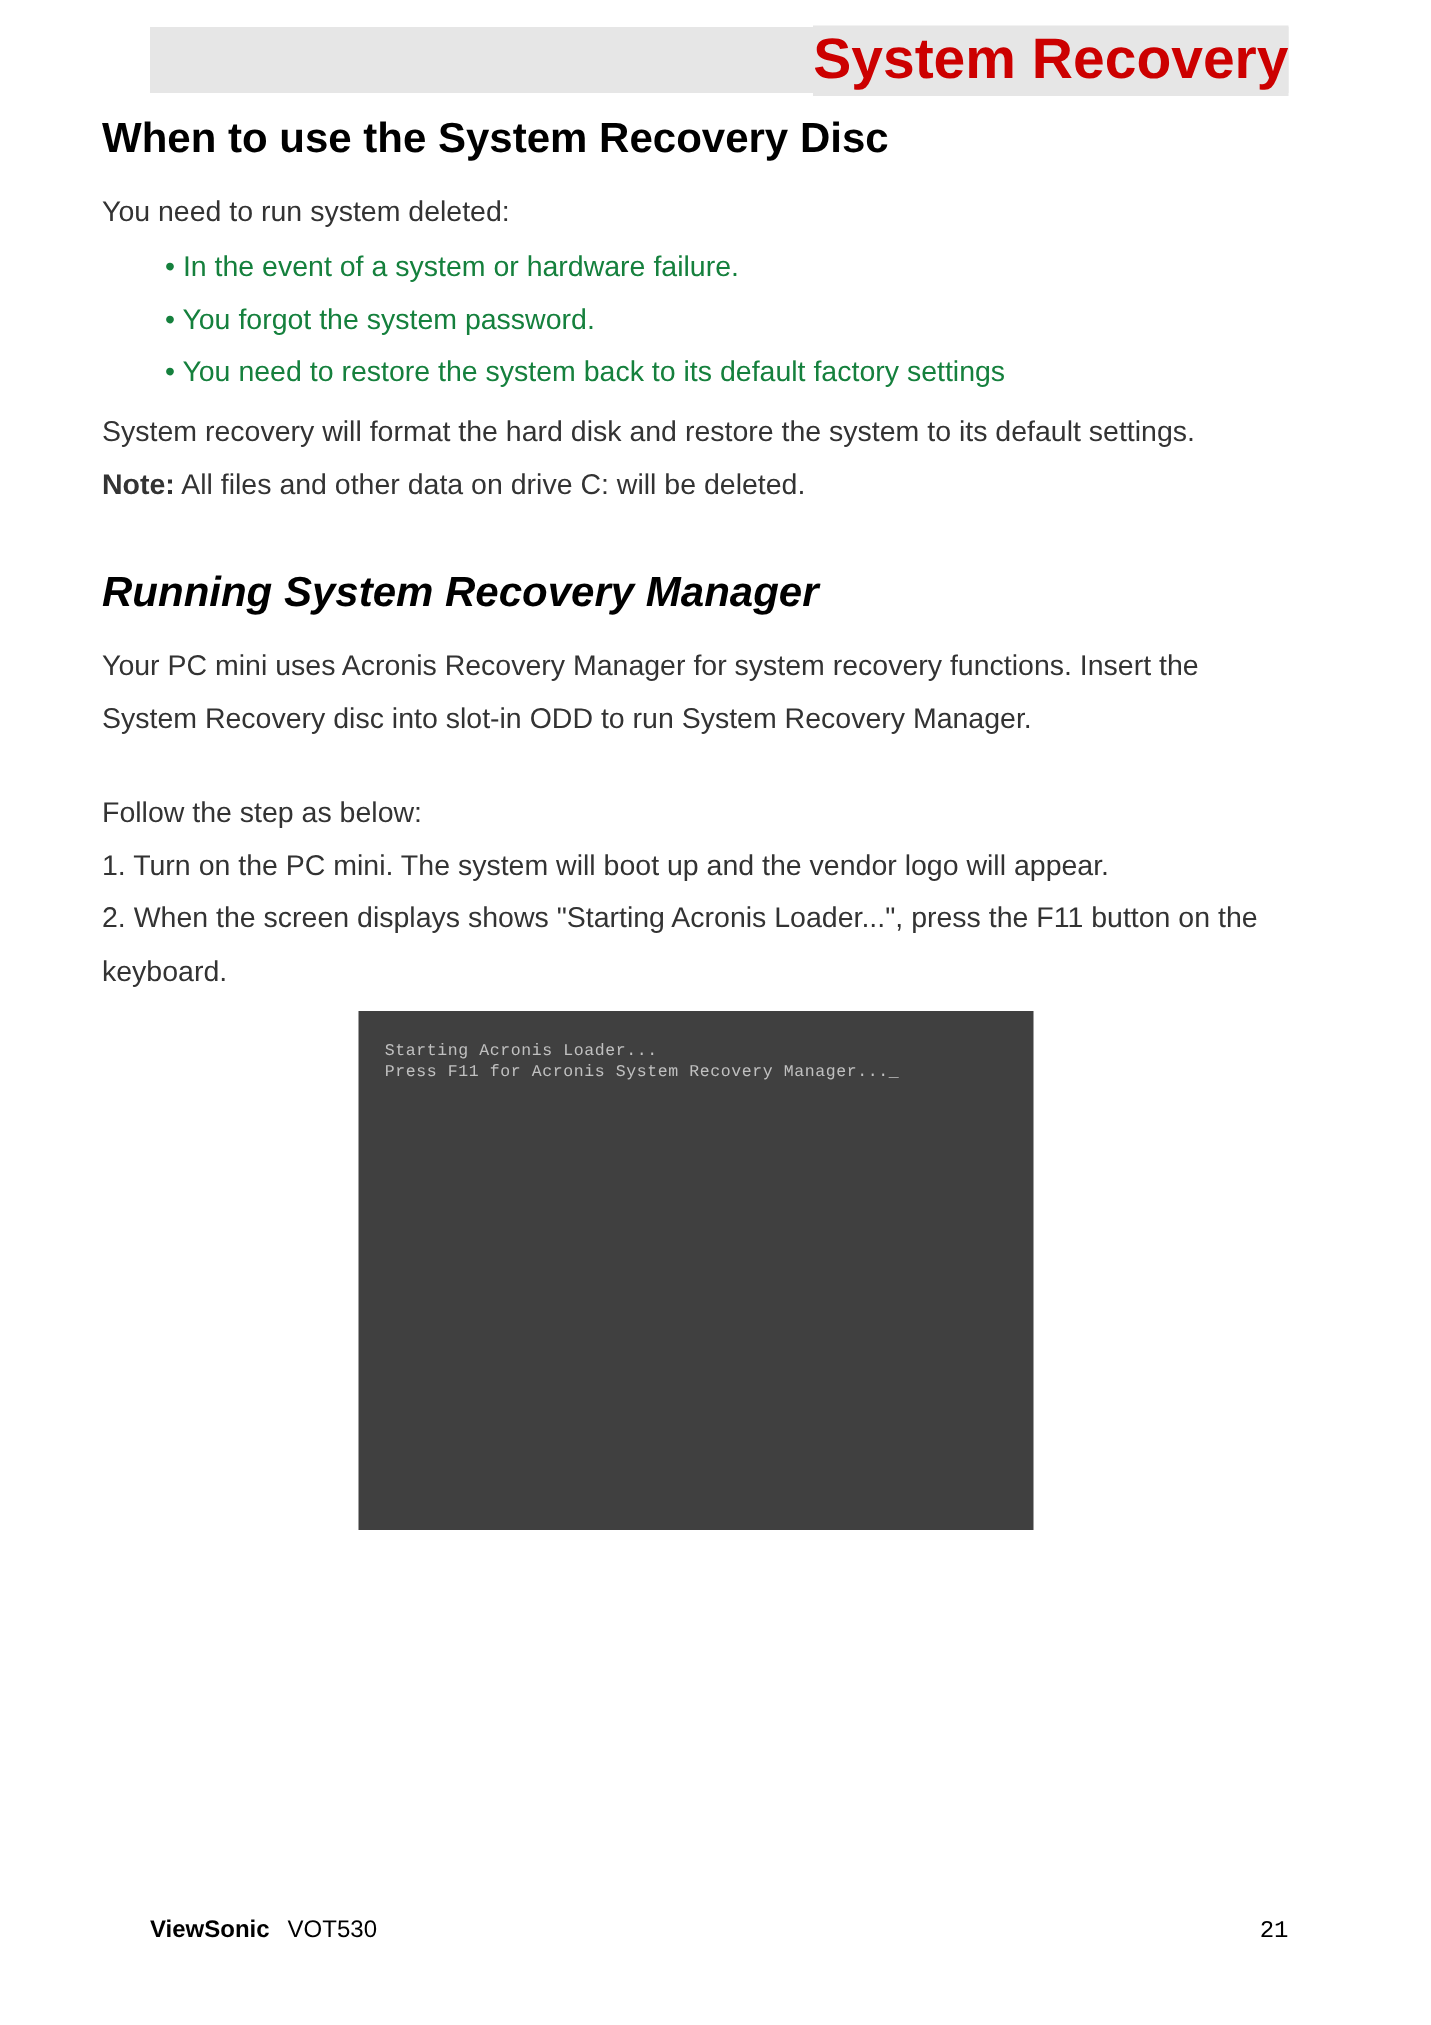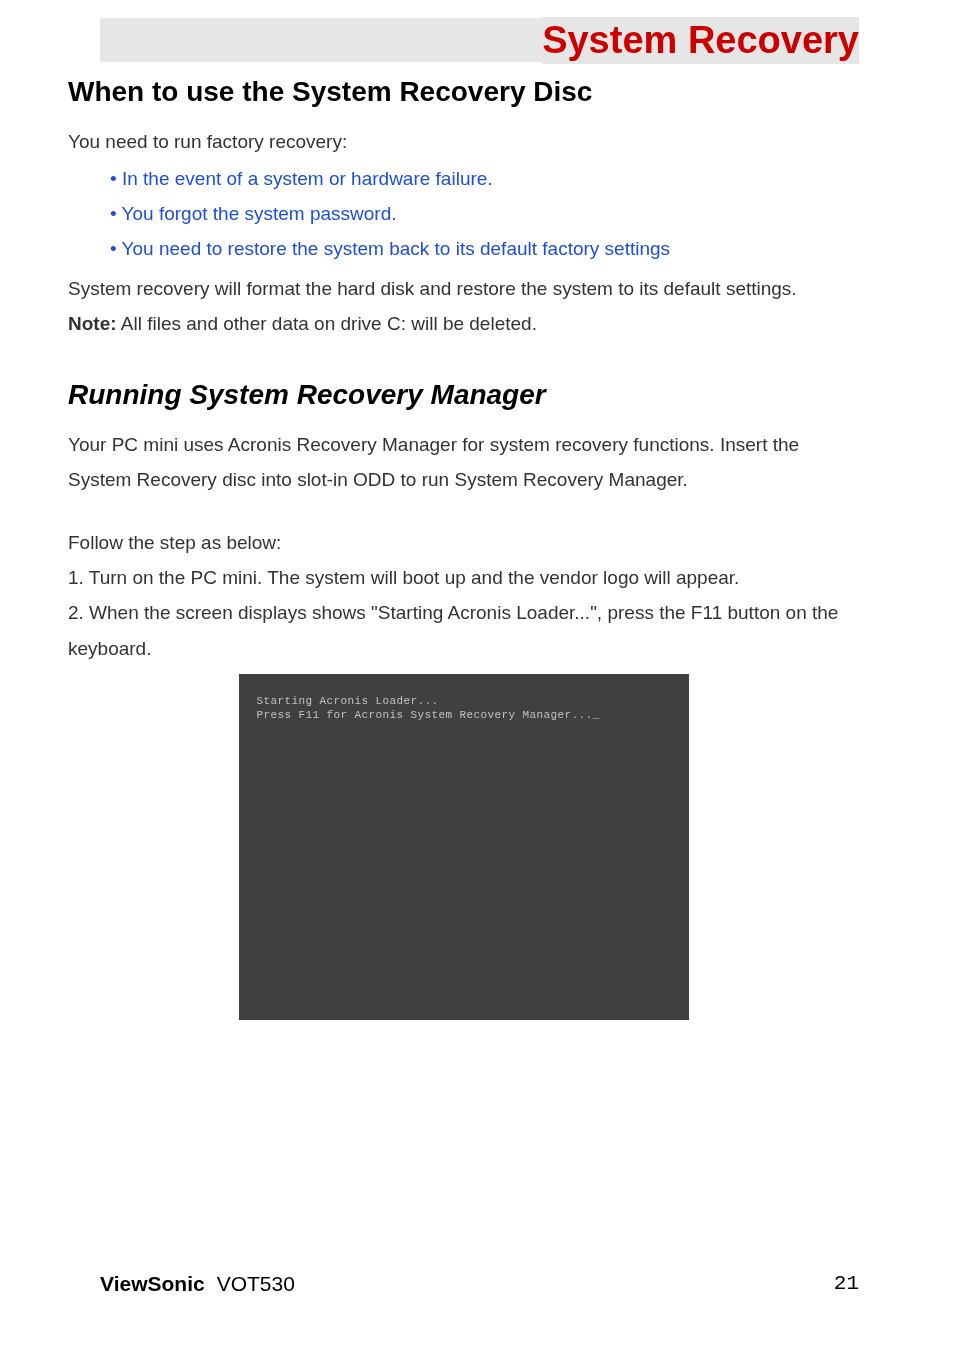--- a/index.html
+++ b/index.html
@@ -59,21 +59,21 @@
       line-height: 1.85;
       color: #333;
     }
     .bullets {
       margin: 2px 0 4px 0;
     }
     .bullet {
       padding-left: 42px;
       font-size: 19px;
       line-height: 1.85;
-      color: #1d4ed8;
+      color: #15803d;
     }
     .note-label {
       font-weight: bold;
       text-align: center;
     }
     .screenshot {
       width: 450px;
       height: 346px;
       background: #404040;
       margin: 8px auto 0 auto;
@@ -86,21 +86,21 @@
       letter-spacing: 0.4px;
       line-height: 1.3;
     }
     .footer {
       position: absolute;
       bottom: 54px;
       left: 100px;
       right: 95px;
       display: flex;
       justify-content: space-between;
-      font-size: 21px;
+      font-size: 16px;
     }
     .footer-brand {
       font-weight: bold;
     }
     .footer-model {
       font-weight: normal;
       margin-left: 12px;
     }
     .footer-page {
       font-weight: normal;
@@ -111,21 +111,21 @@
 <body>
 
 <div class="header-bg"></div>
 <div class="header-bar">
   <span class="header-title">System Recovery</span>
 </div>
 
 <div class="content">
 
   <h2 class="sec1">When to use the System Recovery Disc</h2>
-  <div class="body-text">You need to run factory recovery:</div>
+  <div class="body-text">You need to run system deleted:</div>
   <div class="bullets">
     <div class="bullet">• In the event of a system or hardware failure.</div>
     <div class="bullet">• You forgot the system password.</div>
     <div class="bullet">• You need to restore the system back to its default factory settings</div>
   </div>
   <div class="body-text">System recovery will format the hard disk and restore the system to its default settings.</div>
   <div class="body-text">
     <span class="note-label">Note:</span><span> All files and other data on drive C: will be deleted.</span>
   </div>
 

